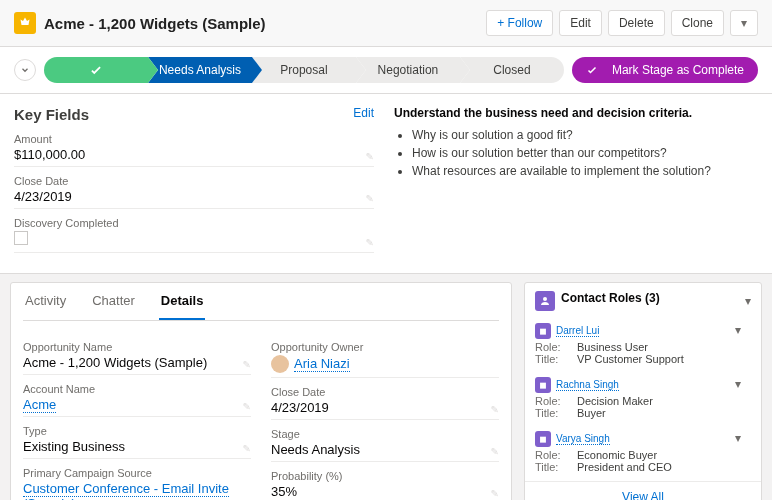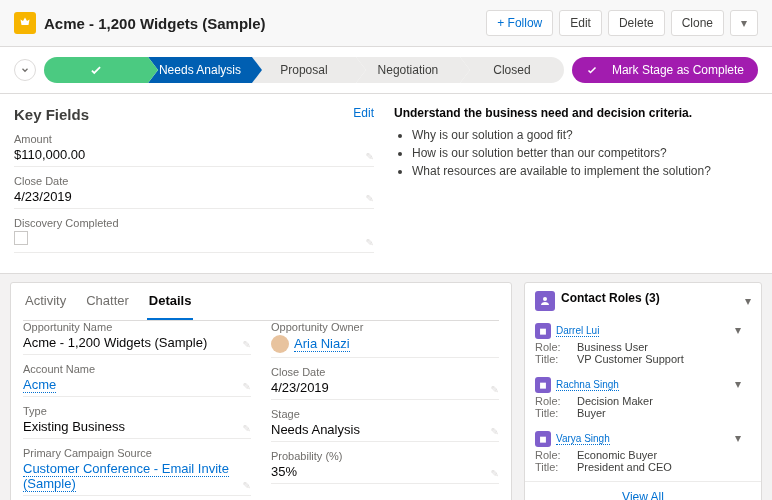--- a/index.html
+++ b/index.html
@@ -36,21 +36,21 @@
 .field{margin-bottom:8px;border-bottom:1px solid #ecebea;padding-bottom:4px;position:relative}
 .field-label{font-size:11px;color:#706e6b;margin-bottom:2px}
 .field-value{font-size:13px;color:#080707}
 .field .pencil{position:absolute;right:0;bottom:4px;color:#dddbda;font-size:10px}
 .chk{width:14px;height:14px;border:1px solid #c9c7c5;background:#fff;display:inline-block}
 .guidance-title{font-weight:700;margin-bottom:6px;font-size:12px;color:#080707}
 ul.g{padding-left:18px}
 ul.g li{font-size:12px;color:#3e3e3c;line-height:1.5}
 .lower{display:flex;gap:12px;padding:8px 10px}
 .main-panel{flex:1;background:#fff;border:1px solid #dddbda;border-radius:3px;padding:0 12px 12px}
-.tabs{display:flex;gap:16px;border-bottom:1px solid #dddbda;margin-bottom:0}
+.tabs{display:flex;gap:22px;border-bottom:1px solid #dddbda;margin-bottom:20px}
 .tab{padding:10px 2px;font-size:13px;color:#706e6b;cursor:pointer}
 .tab.active{color:#080707;font-weight:600;border-bottom:2px solid #0070d2}
 .detail-cols{display:flex;gap:20px}
 .dcol{flex:1}
 .link{color:#0070d2;border-bottom:1px dotted #0070d2}
 .owner{display:flex;align-items:center;gap:5px}
 .avatar{width:18px;height:18px;border-radius:50%;background:#e8c39e}
 .side{flex:0 0 238px;display:flex;flex-direction:column;gap:10px}
 .card{background:#fff;border:1px solid #dddbda;border-radius:3px}
 .card-head{display:flex;align-items:center;justify-content:space-between;padding:8px 10px}

